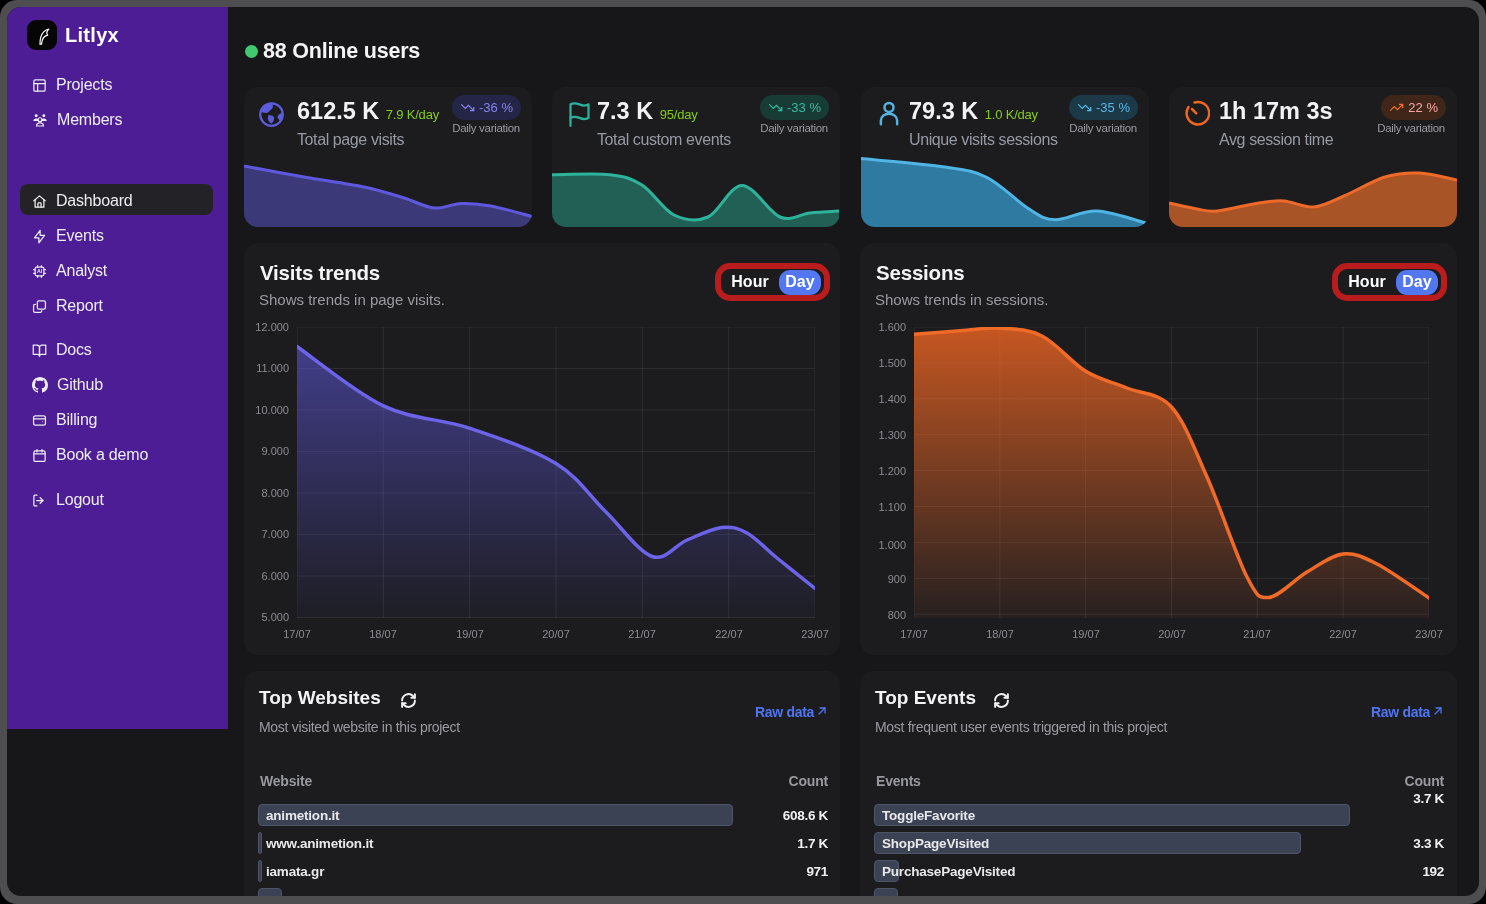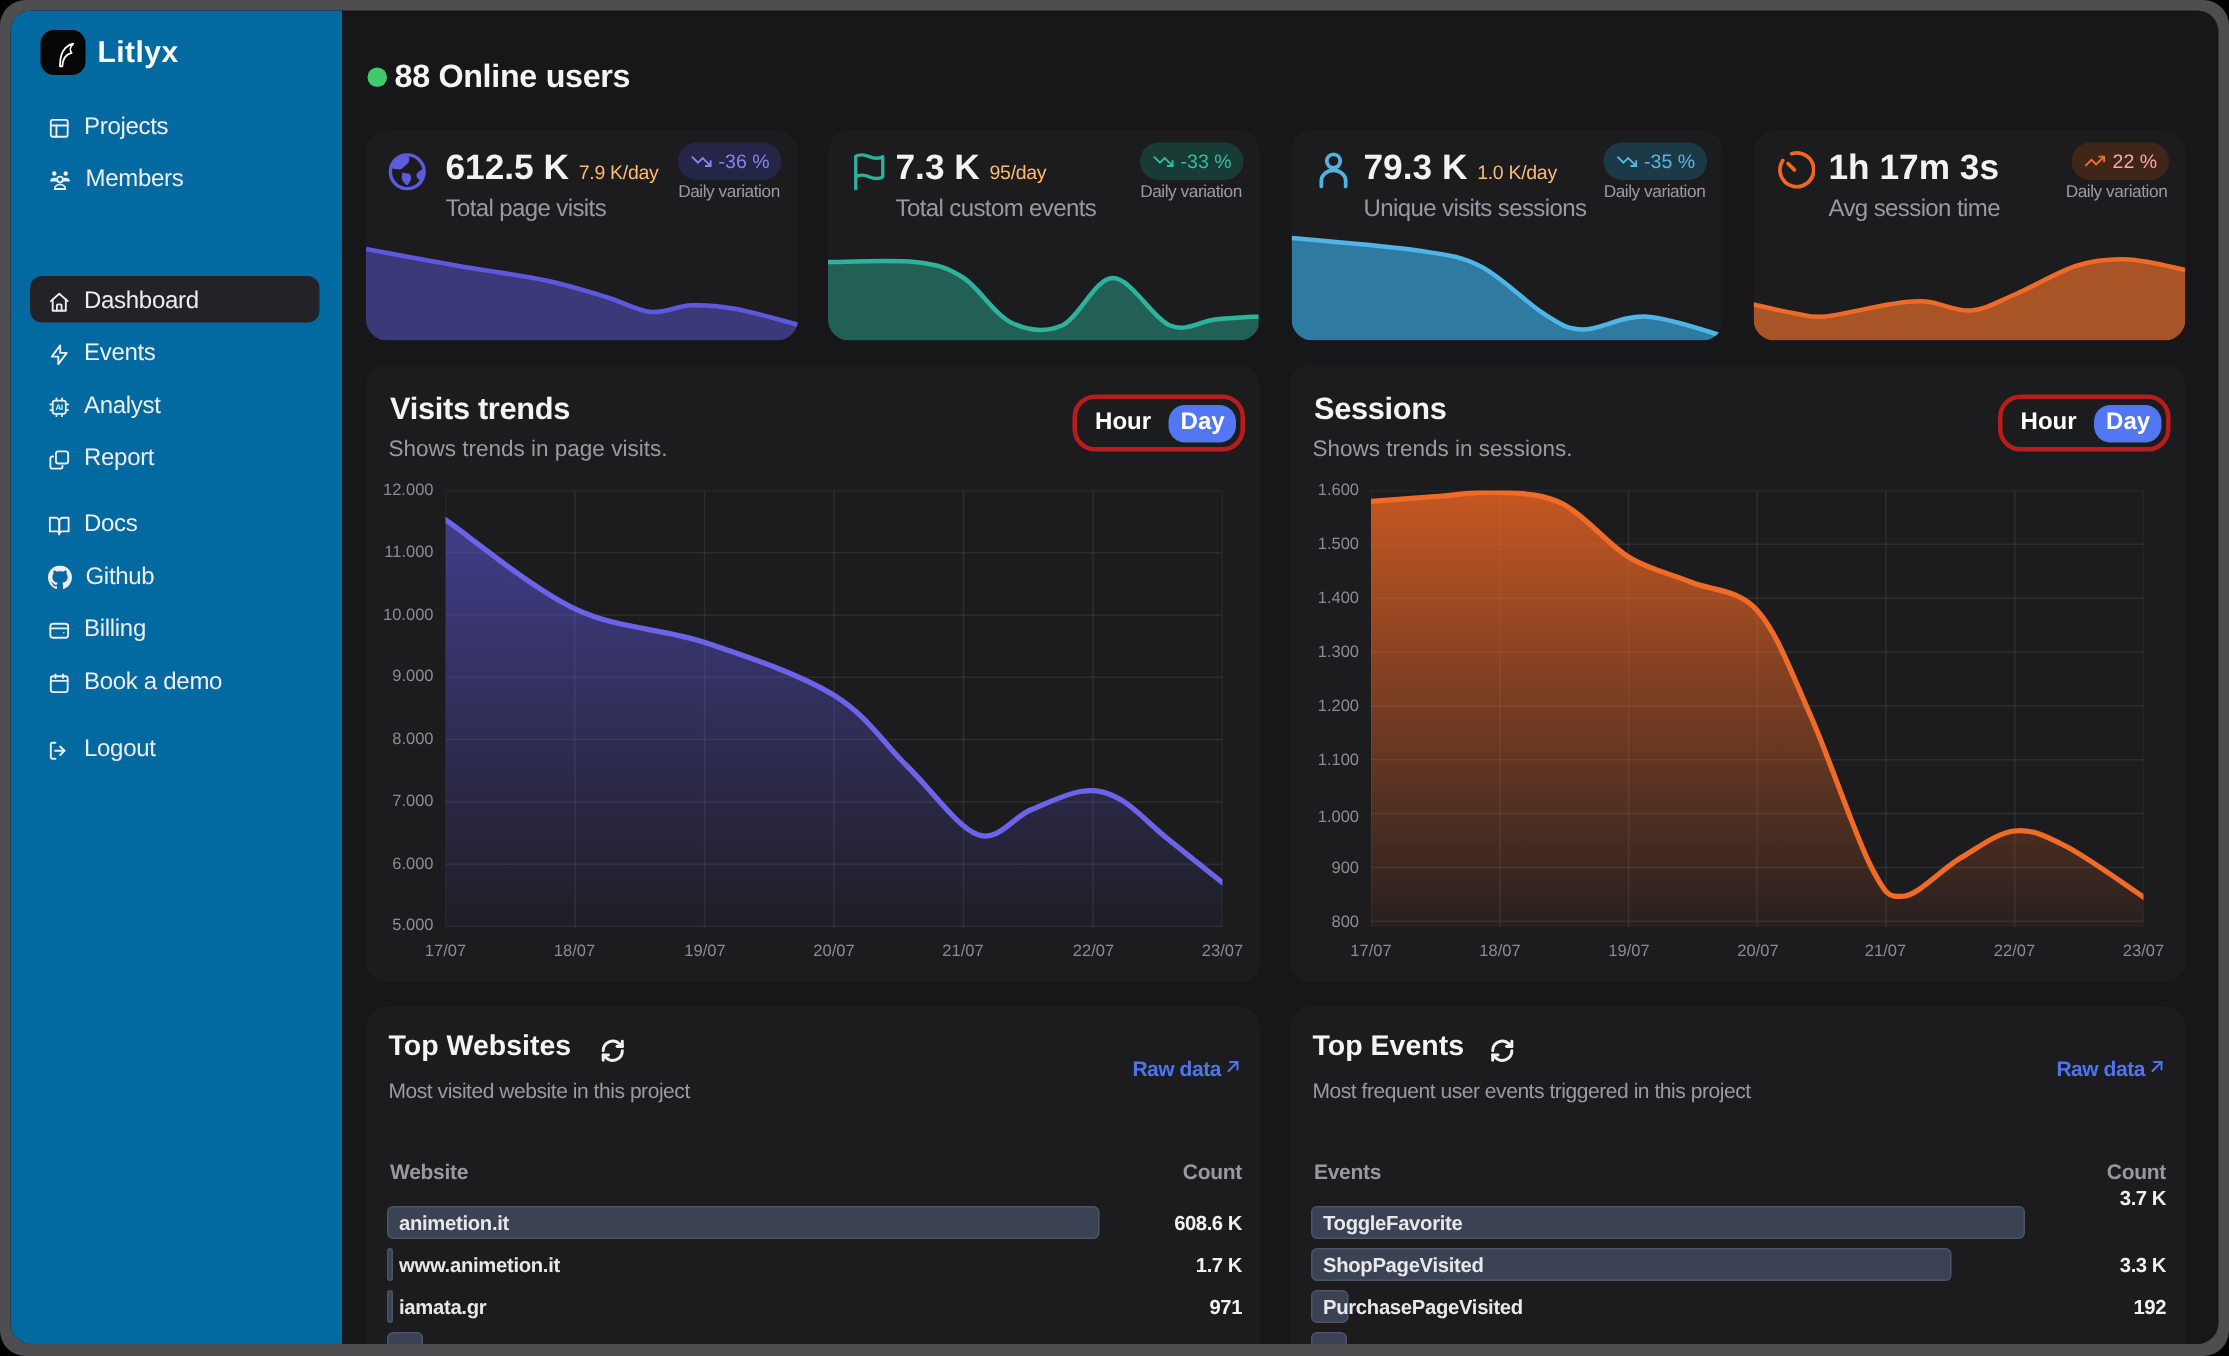--- a/index.html
+++ b/index.html
@@ -4,45 +4,45 @@
 <style>
   * { margin:0; padding:0; box-sizing:border-box; -webkit-font-smoothing:antialiased; }
   html,body { width:1486px; height:904px; background:#000; overflow:hidden;
     font-family:"Liberation Sans", sans-serif; }
   .frame { position:absolute; left:0; top:0; width:1486px; height:904px;
     background:#4e4e50; border-radius:17px; }
   .app { position:absolute; left:7px; top:7px; width:1472px; height:889px;
     background:#17171a; border-radius:14px; overflow:hidden; }
   .abs { position:absolute; }
   
-  .sidebar { position:absolute; left:0; top:0; width:221px; height:889px; background:#0369a1; }
+  .sidebar { position:absolute; left:0; top:0; width:221px; height:722px; background:#4c1d95; }
   .logo-box { position:absolute; left:20px; top:13px; width:30px; height:30px;
     background:#060607; border-radius:9px; }
   .logo-name { position:absolute; left:58px; top:17px; font-size:20px; font-weight:bold; color:#fafafa; letter-spacing:.3px; }
   .mi { position:absolute; left:25px; height:22px; display:flex; align-items:center; color:#ededef; font-size:16px; letter-spacing:-0.2px; }
   .mi svg { margin-right:9px; flex:0 0 auto; }
   .mi span { white-space:nowrap; }
   .mi-hl { position:absolute; left:13px; top:177px; width:193px; height:31px;
     background:#232327; border-radius:8px; }
   
   .online { position:absolute; left:256px; top:32px; font-size:21.5px; font-weight:bold; color:#f4f4f5; letter-spacing:-0.2px; }
   .dot { position:absolute; left:238px; top:38px; width:13px; height:13px; border-radius:50%; background:#40c96e; }
   
   .card { position:absolute; background:#1c1c1f; border-radius:14px; overflow:hidden; }
   .stat-num { position:absolute; left:53px; top:13px; font-size:23.5px; line-height:1; font-weight:bold; color:#f2f2f3; letter-spacing:0; white-space:nowrap; }
-  .stat-per { font-size:13px; font-weight:normal; color:#fdba74; letter-spacing:-0.2px; }
+  .stat-per { font-size:13px; font-weight:normal; color:#84cc16; letter-spacing:-0.2px; }
   .stat-label { position:absolute; left:53px; top:44px; font-size:16px; letter-spacing:-0.4px; color:#969aa3; white-space:nowrap;text-align:right; }
   .badge { position:absolute; right:11px; top:8px; height:25px; border-radius:13px;
     display:flex; align-items:center; padding:0 8px; font-size:13px; gap:4px; }
   .dv { position:absolute; right:1px; top:35px; width:90px; text-align:center; font-size:11.5px; letter-spacing:-0.3px; color:#9a9aa1; }
   .mini { position:absolute; left:0; bottom:0; width:100%; height:76px; }
   
   .ch-title { position:absolute; left:16px; top:18px; font-size:20.5px; font-weight:bold; color:#f4f4f5; letter-spacing:-0.2px; }
   .ch-sub { position:absolute; left:15px; top:48px; font-size:15px; color:#9a9aa1; }
-  .toggle { position:absolute; top:20px; width:115px; height:38px; border:3px solid #b91c1c;
+  .toggle { position:absolute; top:20px; width:115px; height:38px; border:6px solid #b91c1c;
     border-radius:15px; display:flex; align-items:center; }
   .tg-hour { width:62px; text-align:center; font-size:16px; font-weight:bold; color:#fff; }
   .tg-day { width:45px; height:25px; margin-right:3px; background:#5277f0; border-radius:11px;
     color:#fff; font-size:16px; font-weight:bold; display:flex; align-items:center; justify-content:center; }
   .ylab { position:absolute; font-size:11px; color:#8b8b92; text-align:right; width:44px; }
   .xlab { position:absolute; font-size:11px; color:#8b8b92; width:44px; text-align:center; }
   
   .tb-title { position:absolute; left:15px; top:16px; font-size:19px; font-weight:bold; color:#f4f4f5; }
   .raw { position:absolute; top:33px; font-size:14px; letter-spacing:-0.3px; font-weight:bold; color:#4f74f0; }
   .tb-sub { position:absolute; left:15px; top:48px; font-size:14px; letter-spacing:-0.3px; color:#9a9aa1; }

